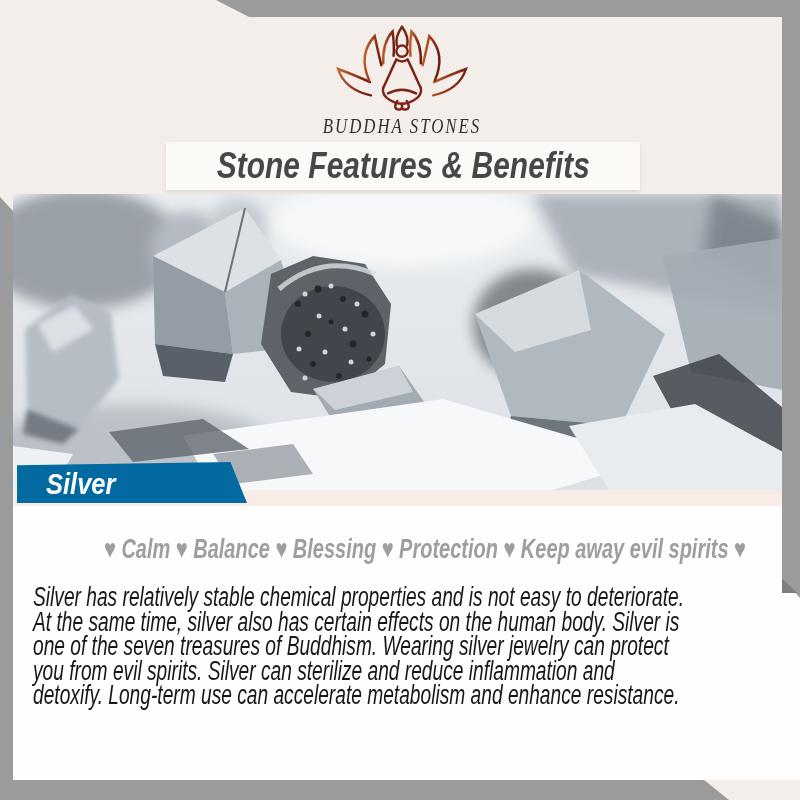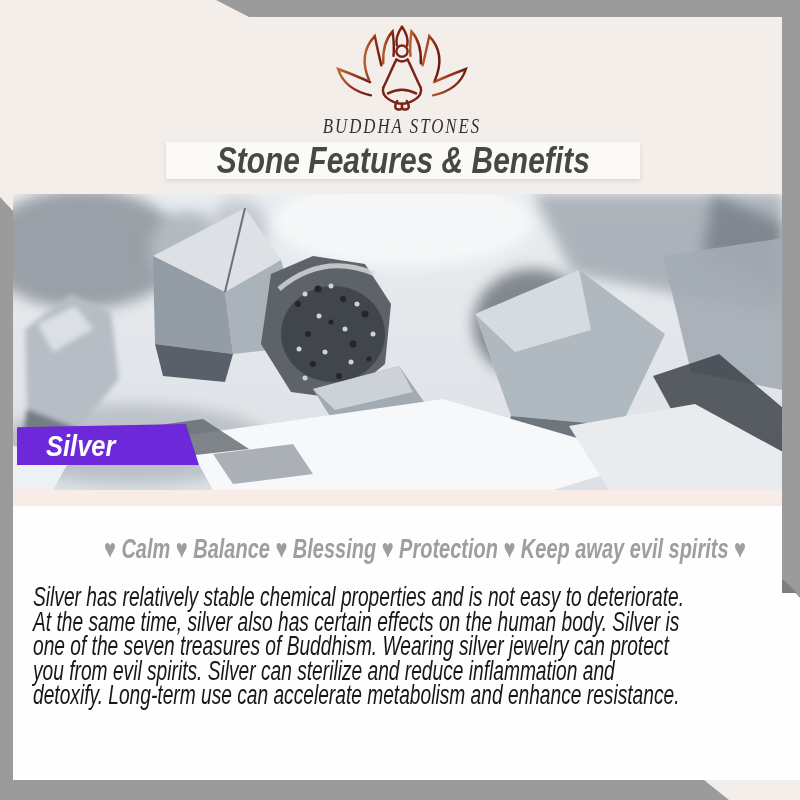--- a/index.html
+++ b/index.html
@@ -13,37 +13,37 @@
   
   .logo{position:absolute;left:327px;top:22px;width:150px;height:94px;z-index:2;}
   .brand{
     position:absolute;left:102px;top:114px;width:600px;text-align:center;
     font-family:"Liberation Serif","DejaVu Serif",serif;
     font-size:21px;line-height:24px;letter-spacing:2.5px;color:#35302d;
     transform:scaleX(.8);transform-origin:center;white-space:nowrap;z-index:2;
   }
   
   .title-band{
-    position:absolute;left:166px;top:142px;width:474px;height:37px;
+    position:absolute;left:166px;top:142px;width:474px;height:48px;
     background:#fcfaf7;box-shadow:0 2px 4px rgba(120,100,90,.18);
     display:flex;align-items:center;justify-content:center;z-index:2;
   }
   .title-text{
     font-size:37px;font-weight:700;color:#474747;white-space:nowrap;
     transform:scaleX(.81);transform-origin:center;letter-spacing:0px;
   }
   
   .photo{position:absolute;left:13px;top:194px;width:770px;height:296px;overflow:hidden;background:#dfe3e8;z-index:1;}
   .photo svg{display:block;width:100%;height:100%;}
   
   .under-strip{position:absolute;left:13px;top:490px;width:769px;height:16px;background:#f8ece6;z-index:1;}
   
   .badge{
-    position:absolute;left:17px;top:424px;width:182px;height:41px;background:#6d28d9;
-    clip-path:polygon(0 8%,92.8% 0,100% 100%,0 100%);z-index:3;
+    position:absolute;left:17px;top:462px;width:182px;height:41px;background:#0369a1;
+    clip-path:polygon(0 8%,92.8% 0,100% 100%,0 100%);z-index:3;padding-left:48px;
   }
   .badge-label{
     position:absolute;left:29px;top:0;height:41px;line-height:43px;
     font-size:30px;font-weight:700;color:#ffffff;white-space:nowrap;
     transform:scaleX(.85);transform-origin:left center;
   }
   
   .panel{position:absolute;left:13px;top:506px;width:787px;height:274px;background:#fefefe;z-index:2;}
   .hearts{
     position:absolute;left:0;top:534px;width:800px;text-align:center;

